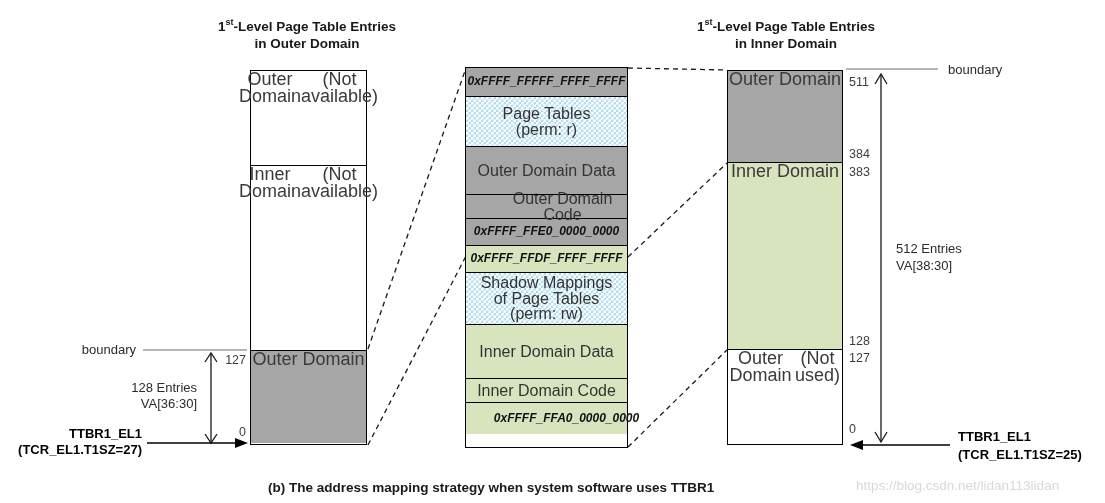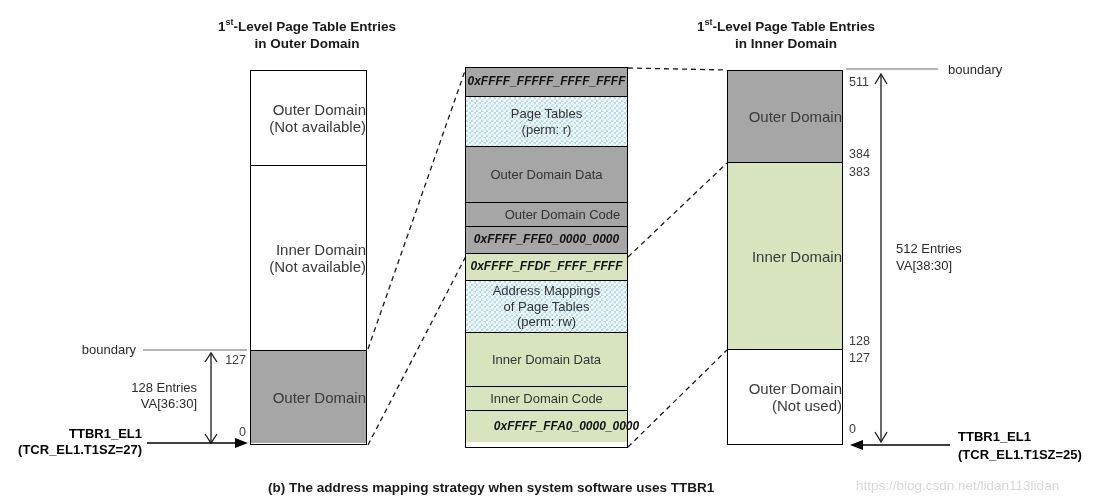--- a/index.html
+++ b/index.html
@@ -37,24 +37,24 @@
   }
   .hdr sup { font-size: 9px; }
   .col {
     position: absolute;
     border: 1.5px solid #000;
     z-index: 2;
     background: #fff;
   }
   .sect {
     display: flex;
-    flex-direction: column;
-    align-items: flex-end;
+    flex-direction: row;
+    align-items: flex-start;
     justify-content: center;
-    font-size: 15px;
+    font-size: 18px;
     color: #3a3a3a;
     line-height: 17px;
     border-bottom: 1.5px solid #000;
     text-align: center;
   }
   .sect:last-child { border-bottom: none; }
   .fill-gray  { background: var(--gray); }
   .fill-green { background: var(--green); }
   .fill-white { background: #ffffff; }
   .fill-blue {
@@ -65,21 +65,21 @@
     background-size: 5px 5px;
     background-position: 0 0, 2.5px 2.5px;
   }
   .row {
     display: flex;
     flex-direction: column;
     align-items: center;
     justify-content: center;
     border-bottom: 1.5px solid #000;
     text-align: center;
-    font-size: 13px;
+    font-size: 16px;
     color: #333;
     line-height: 15.5px;
   }
   .row:last-child { border-bottom: none; padding-left: 40px; }
   .row.addr {
     font-style: italic;
     font-weight: bold;
     font-size: 12px;
     color: #111;
   }
@@ -187,34 +187,34 @@
   </div>
 
   <div class="col" style="left:465px; top:67px; width:163px; height:381px;">
     <div class="row addr fill-gray" style="height:29px;font-style:italic;">
         <div>0xFFFF_FFFFF_FFFF_FFFF</div>
       </div>
     <div class="row fill-blue" style="height:50px;">
         <div>Page Tables</div>
         <div>(perm: r)</div>
       </div>
-    <div class="row fill-gray" style="height:56px;">
+    <div class="row fill-gray" style="height:48px;">
         <div>Outer Domain Data</div>
       </div>
     <div class="row fill-gray" style="height:24px;padding-left:32px;">
         <div>Outer Domain Code</div>
       </div>
     <div class="row addr fill-gray" style="height:27px;">
         <div>0xFFFF_FFE0_0000_0000</div>
       </div>
     <div class="row addr fill-green" style="height:27px;">
         <div>0xFFFF_FFDF_FFFF_FFFF</div>
       </div>
     <div class="row fill-blue" style="height:52px;">
-        <div>Address Mappings</div>
+        <div>Shadow Mappings</div>
         <div>of Page Tables</div>
         <div>(perm: rw)</div>
       </div>
     <div class="row fill-green" style="height:54px;">
         <div>Inner Domain Data</div>
       </div>
     <div class="row fill-green" style="height:24px;">
         <div>Inner Domain Code</div>
       </div>
     <div class="row addr fill-green" style="height:31px;">

